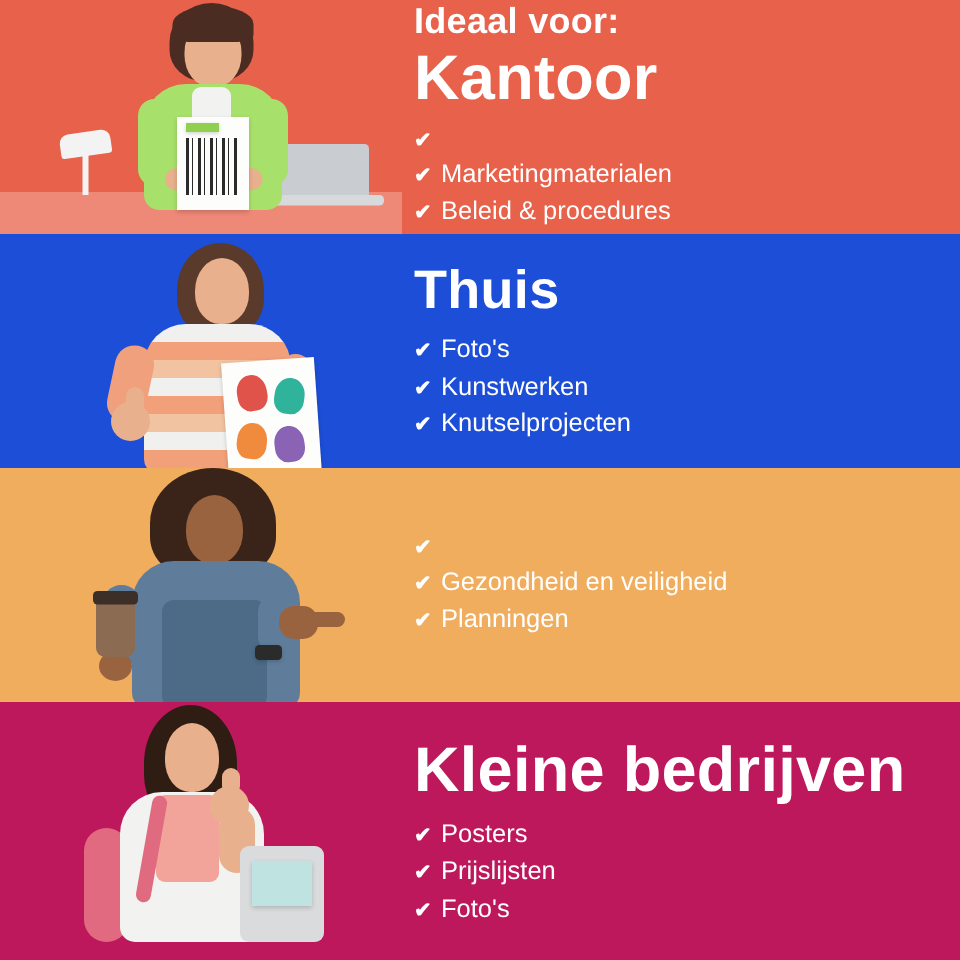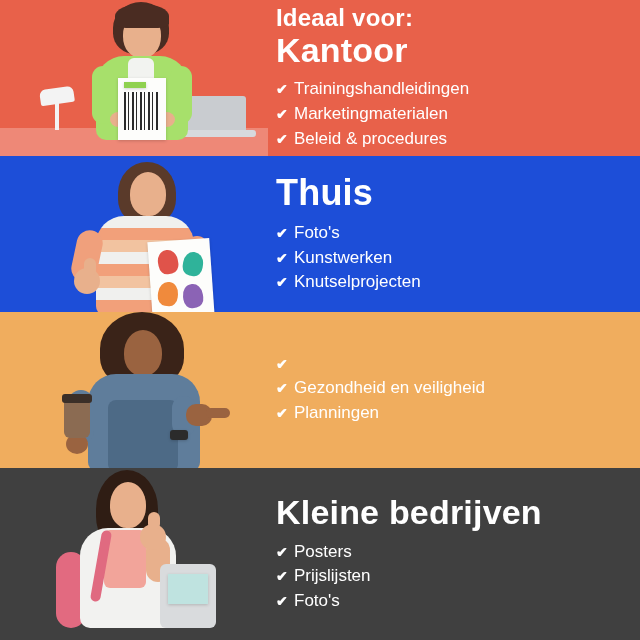--- a/index.html
+++ b/index.html
@@ -24,21 +24,21 @@
     position: relative;
     width: 100%;
     box-sizing: border-box;
     overflow: hidden;
     display: flex;
     align-items: center;
   }
   .band-1 { height: 160px; background: #e8614a; }
   .band-2 { height: 160px; background: #1d4ed8; }
   .band-3 { height: 160px; background: #f0ad5e; }
-  .band-4 { height: 176px; background: #404040; }
+  .band-4 { height: 176px; background: #be185d; }
 
   
   .photo {
     position: relative;
     width: 268px;
     height: 100%;
     flex: 0 0 268px;
   }
 
   
@@ -109,21 +109,21 @@
     z-index: 3;
   }
   .topline {
     font-size: 24px;
     font-weight: 700;
     letter-spacing: .2px;
     line-height: 1.05;
     margin: 0 0 2px 0;
   }
   .heading {
-    font-size: 34px;
+    font-size: 42px;
     font-weight: 700;
     line-height: 1.1;
     margin: 0 0 8px 0;
     letter-spacing: .2px;
   }
   .heading-lg {
     font-size: 36px;
   }
   ul.list {
     list-style: none;
@@ -182,21 +182,20 @@
       <div class="paper" style="left:118px;top:78px;width:48px;height:62px;"></div>
       <div class="barcode" style="left:124px;top:92px;width:36px;height:38px;"></div>
       <div class="paper" style="left:124px;top:82px;width:22px;height:6px;background:#8fd14f;"></div>
     </div>
     <div class="content">
       <h1 class="topline">Ideaal voor:</h1>
       <h2 class="heading">Kantoor</h2>
       <ul class="list">
         <li>
             <span class="check">✔</span>
-            <span>Trainingshandleidingen</span>
           </li>
         <li>
             <span class="check">✔</span>
             <span>Marketingmaterialen</span>
           </li>
         <li>
             <span class="check">✔</span>
             <span>Beleid &amp; procedures</span>
           </li>
       </ul>

